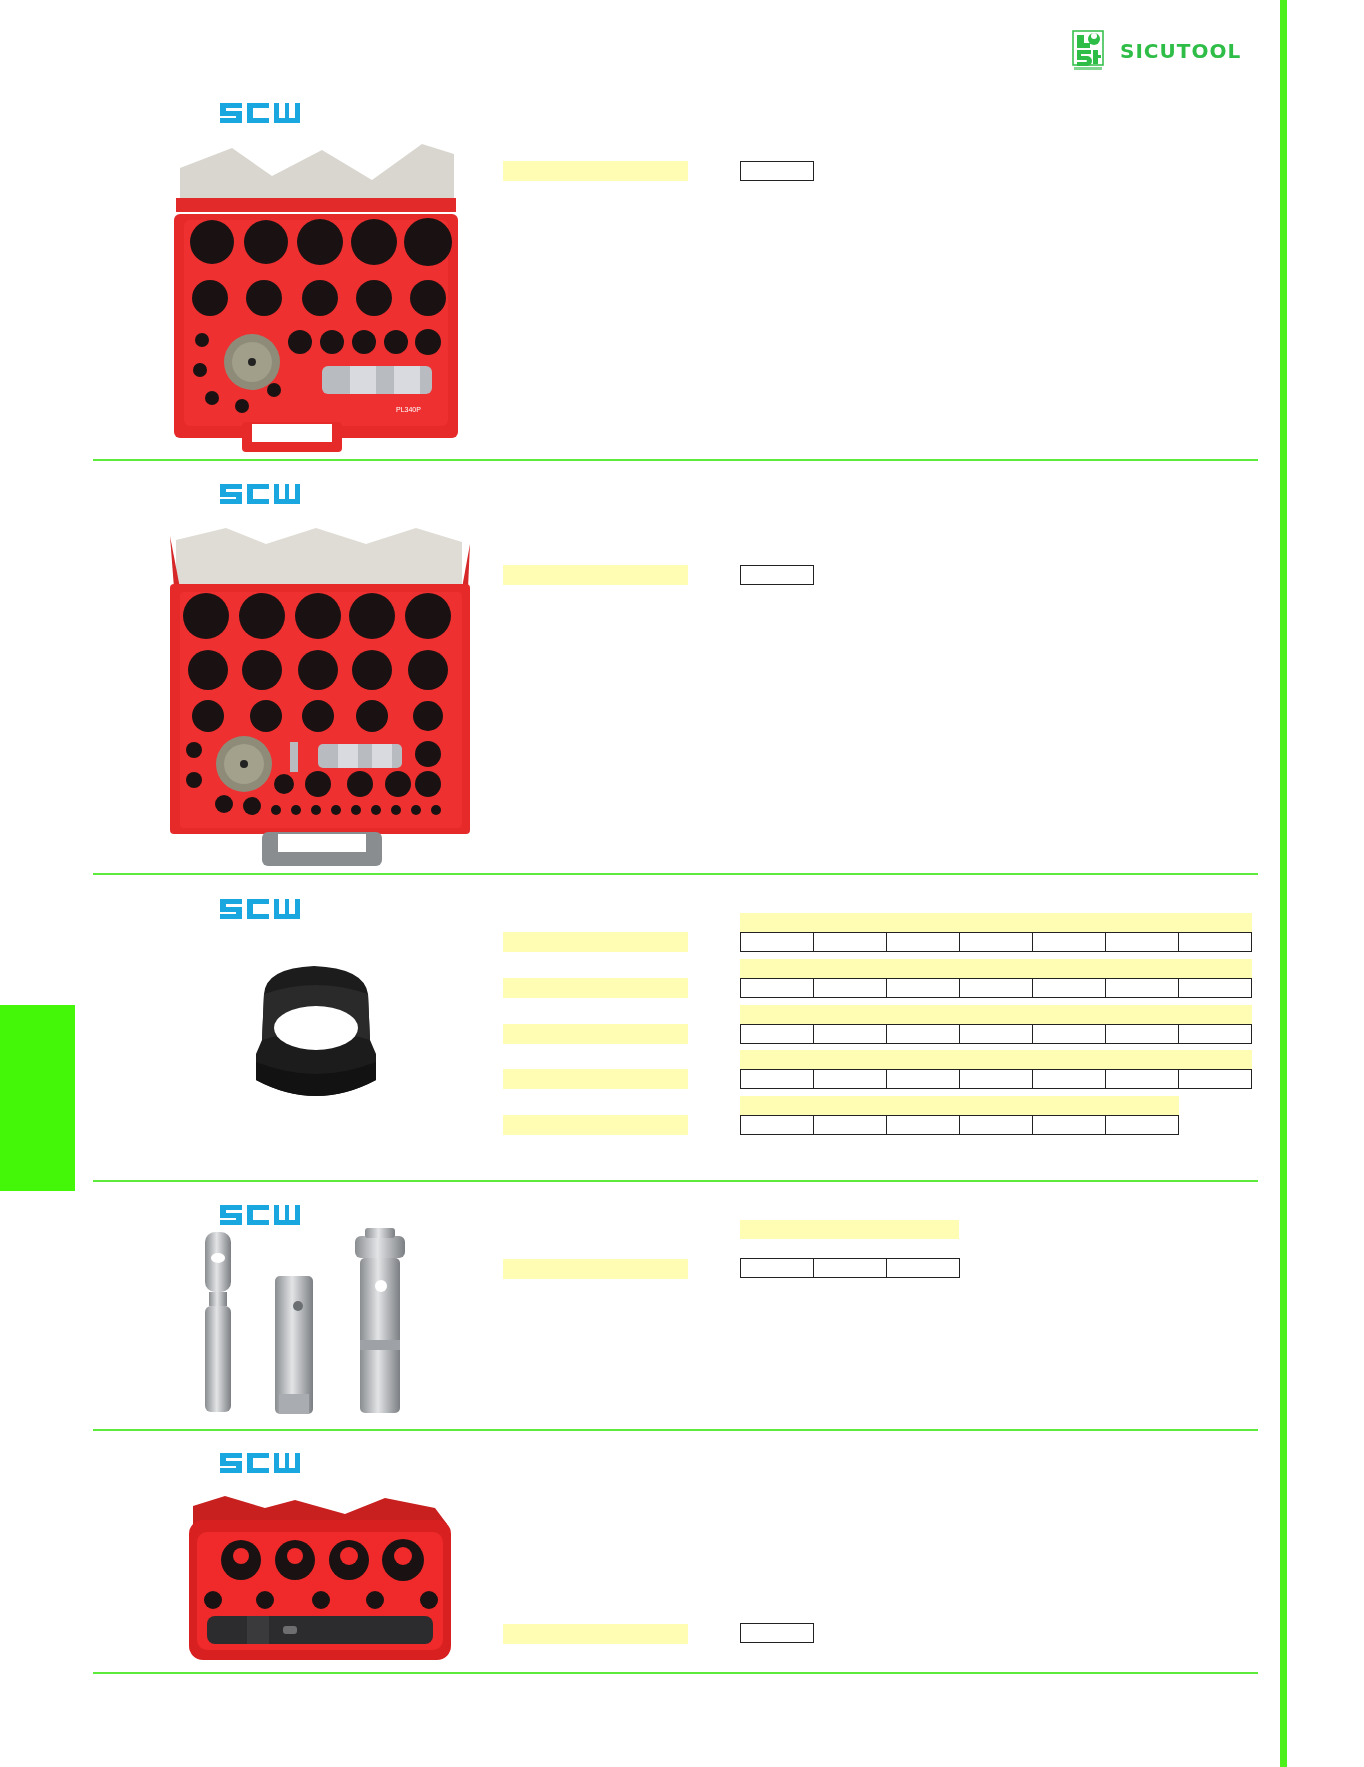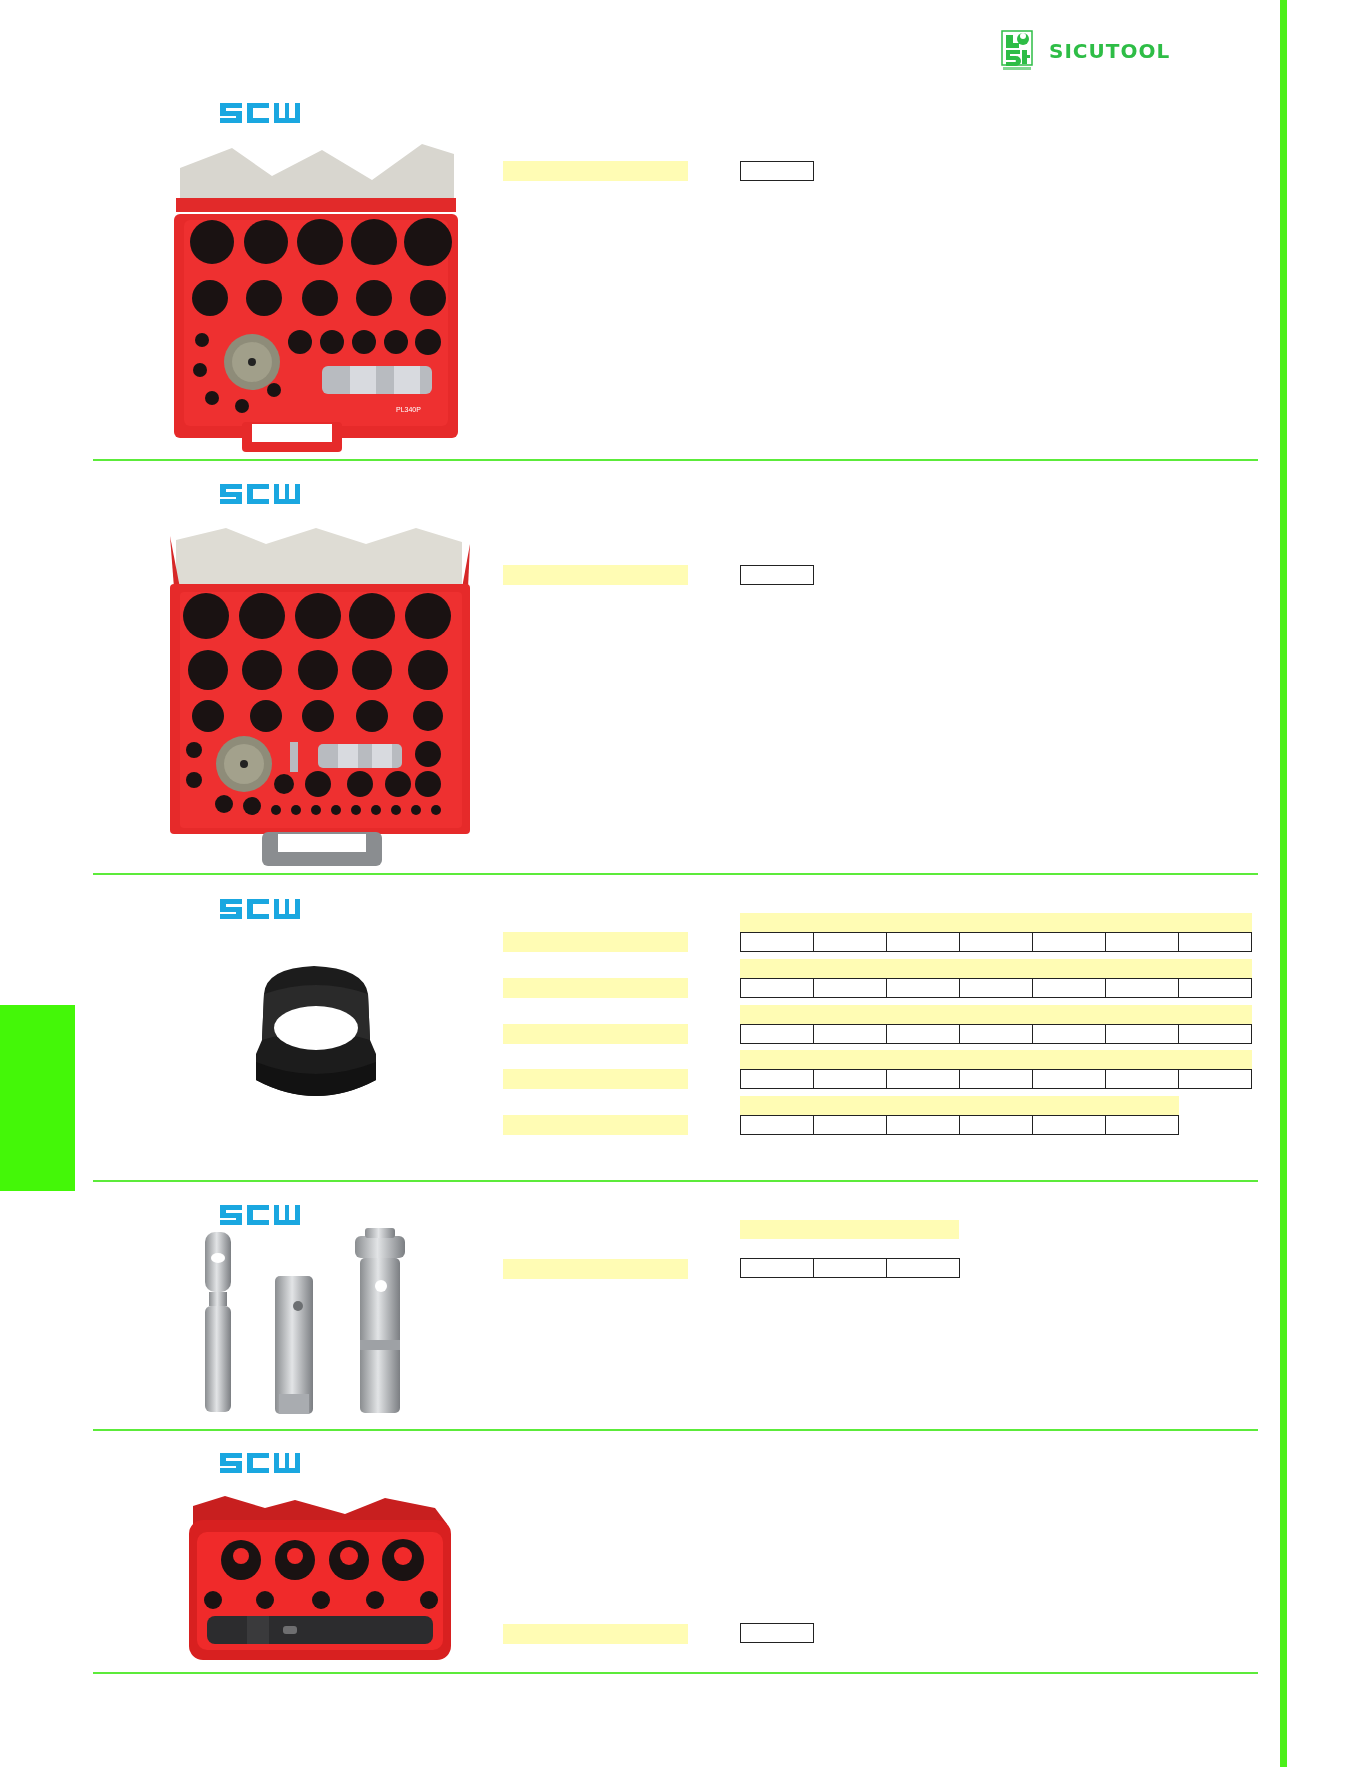--- a/index.html
+++ b/index.html
@@ -1,21 +1,21 @@
 <!DOCTYPE html>
 <html><head>
 <meta charset="utf-8">
 <style>
   html, body { margin:0; padding:0; background:#ffffff; }
   body { width:1364px; height:1767px; position:relative; overflow:hidden; font-family:"Liberation Sans", sans-serif; }
   .abs { position:absolute; }
   .vbar { left:1280px; top:0; width:7px; height:1767px; background:#4cf01a; }
   .side-tab { left:0; top:1005px; width:75px; height:186px; background:#44f708; }
   .divider { left:93px; width:1165px; height:2px; background:#5ceb3a; }
-  .logo { left:1001px; top:30px; display:flex; align-items:center; }
+  .logo { left:1072px; top:30px; display:flex; align-items:center; }
   .logo-word { margin-left:16px; font-weight:bold; font-size:20px; letter-spacing:1px; color:#2ebd46; font-family:"DejaVu Sans", sans-serif; }
   .scu { width:80px; height:24px; }
   .ybar { background:#fffcb4; }
   .lbl { left:503px; width:185px; height:20px; }
   .box { border:1.5px solid #222; box-sizing:border-box; background:#fff; }
   .tbl { display:flex; box-sizing:border-box; border:1.5px solid #222; border-right:none; height:20px; background:#fff; }
   .tbl .cell { width:73px; height:100%; box-sizing:border-box; border-right:1.5px solid #222; }
   svg { display:block; }
 </style>
 </head>

